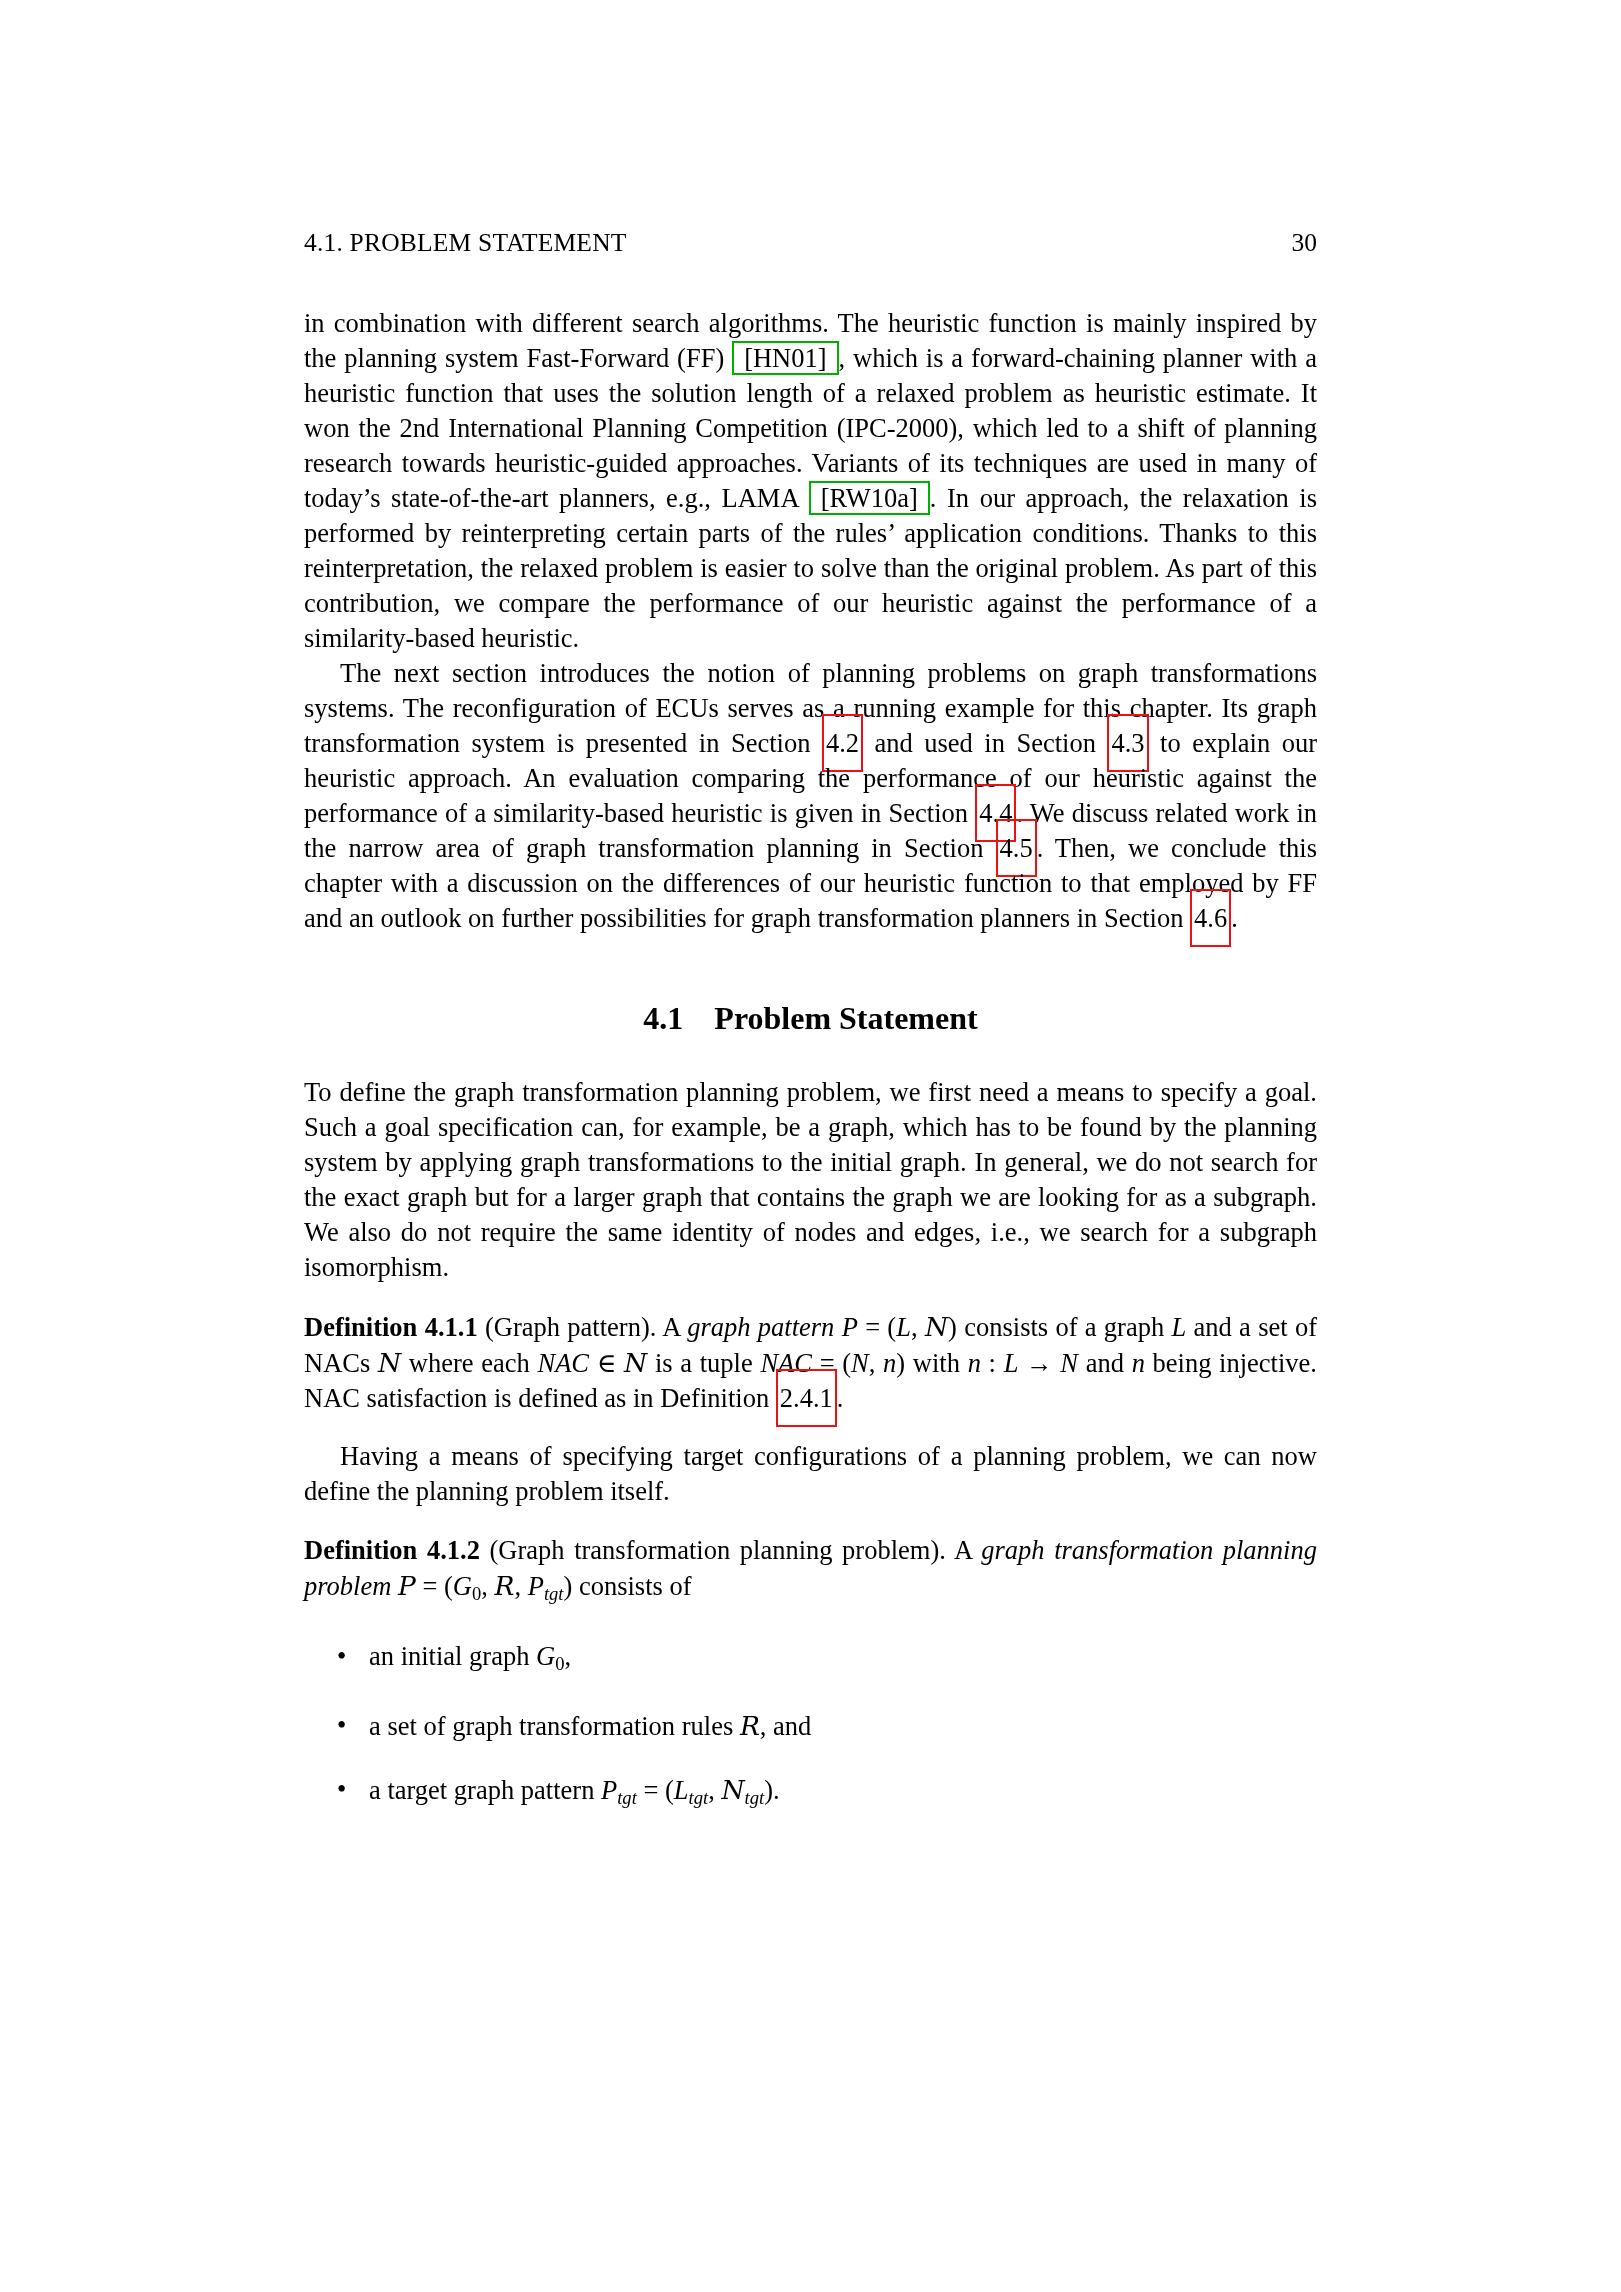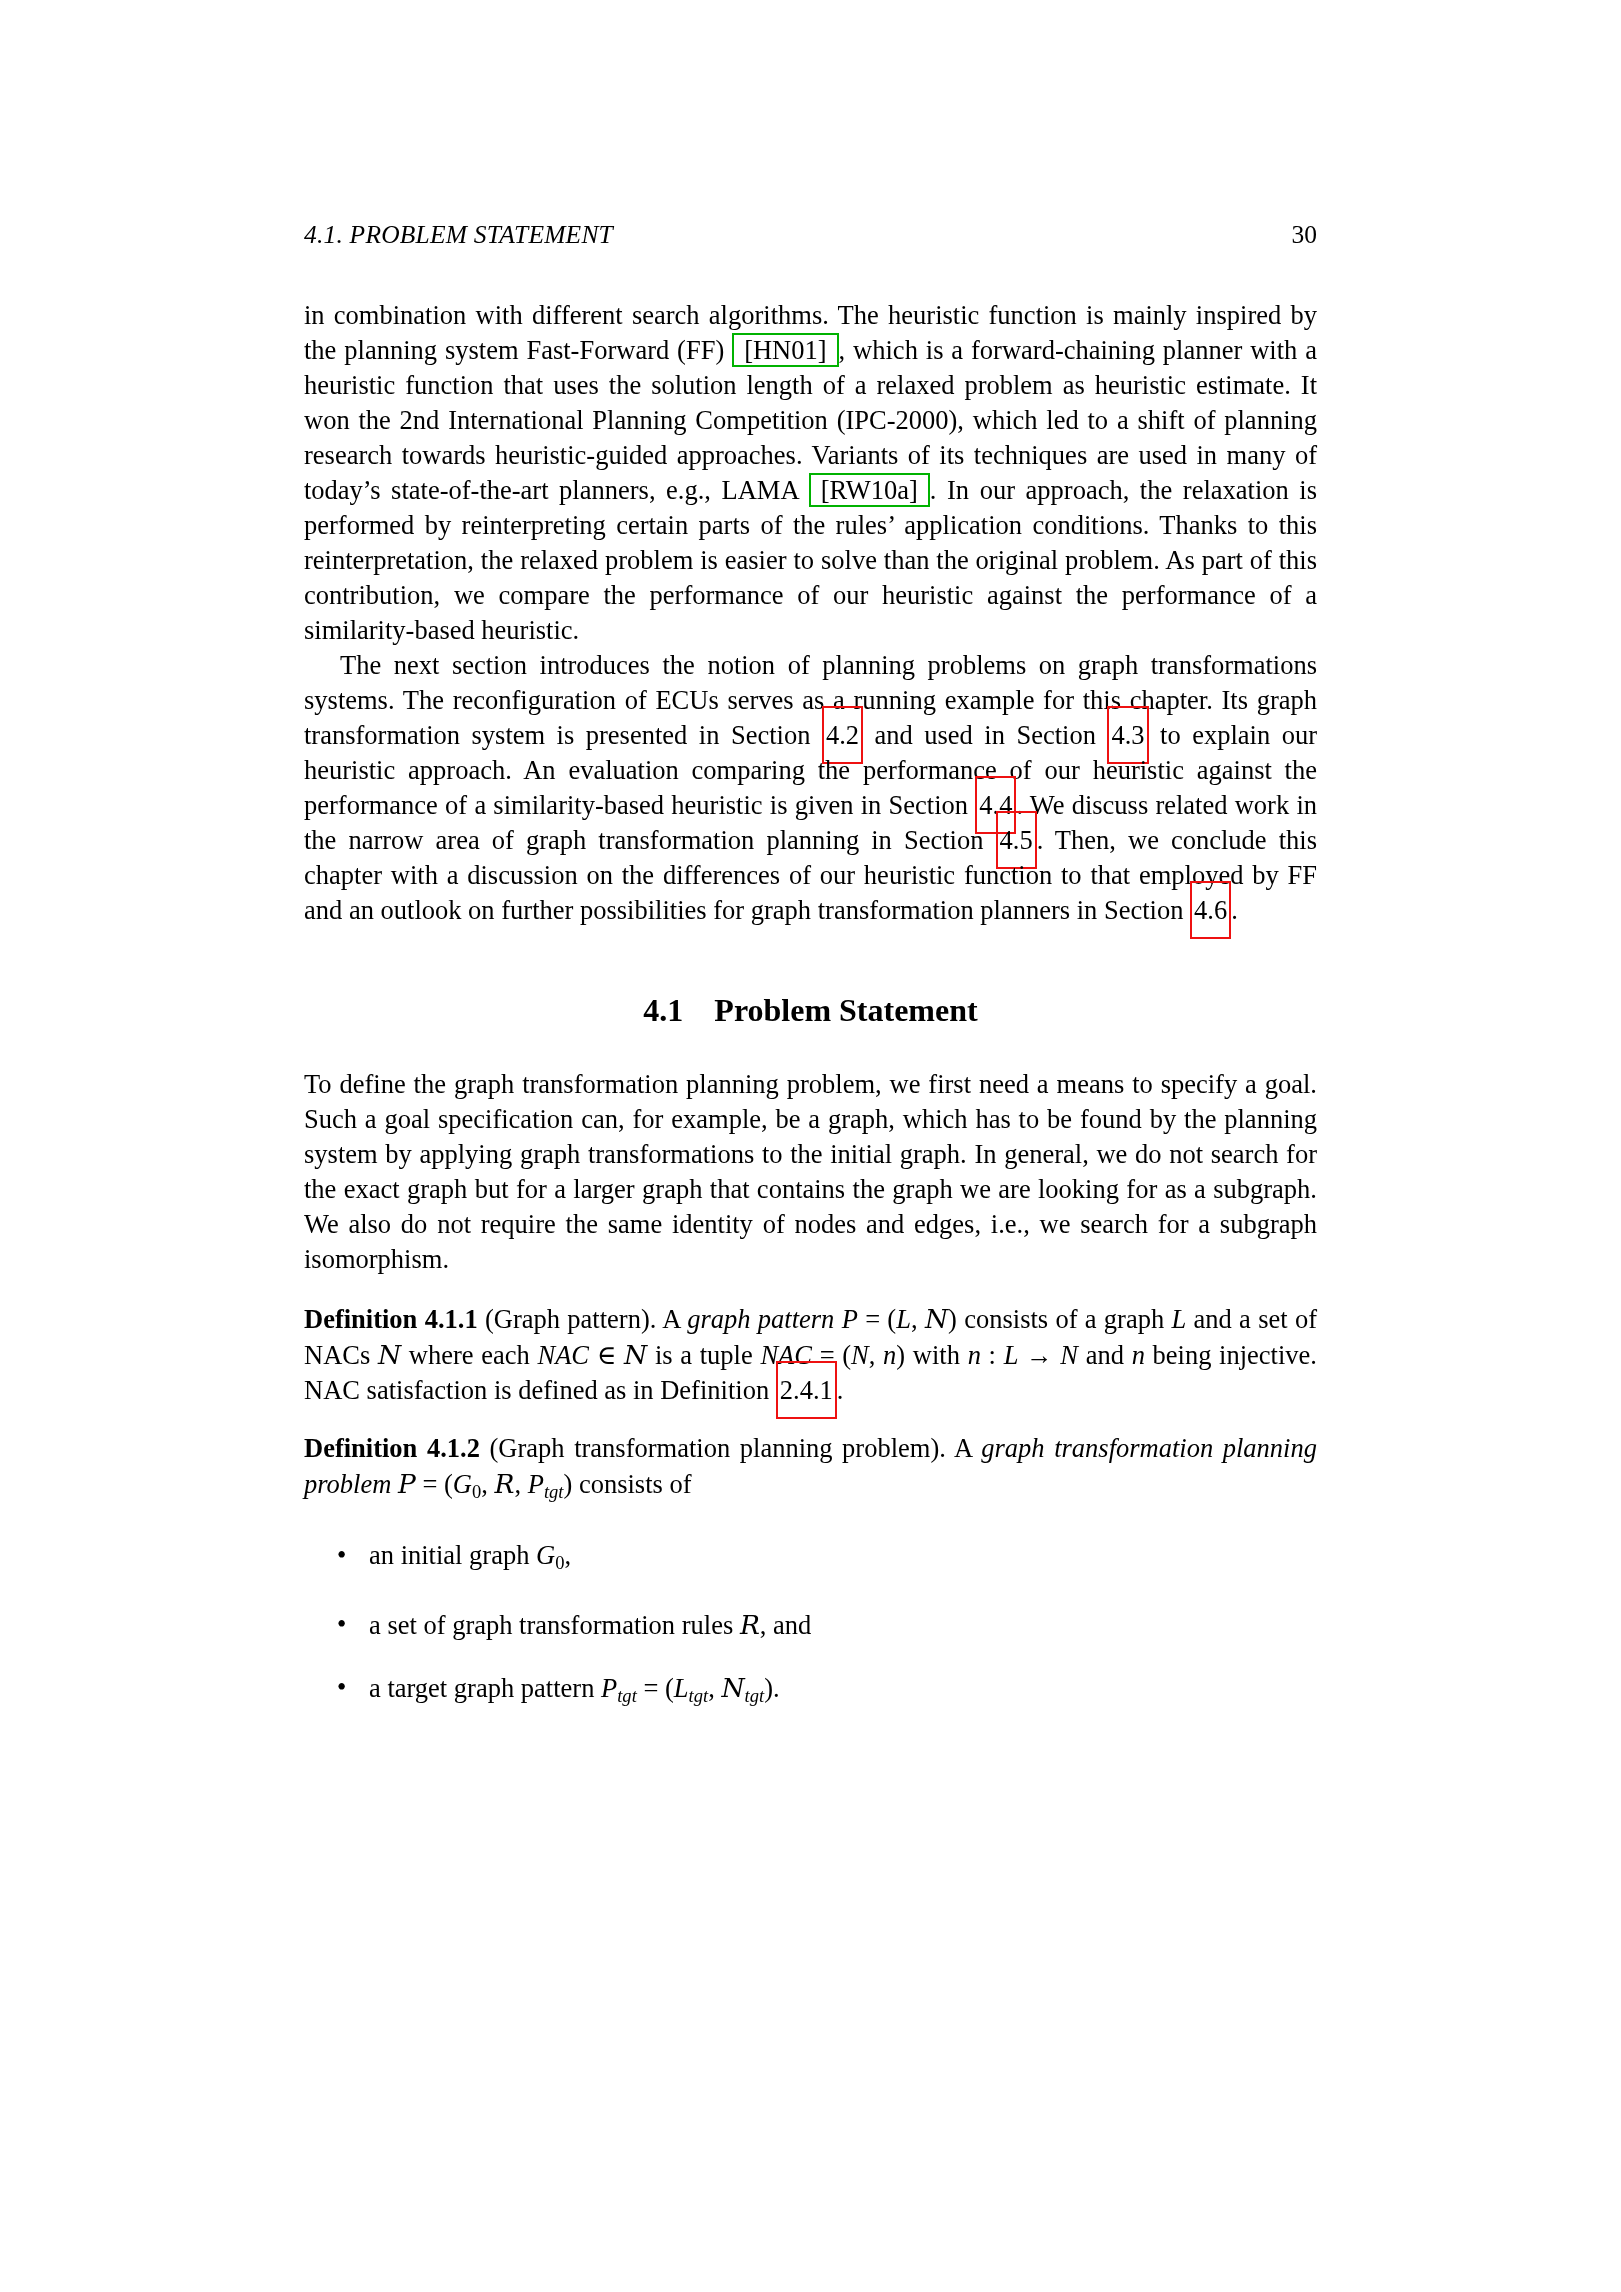--- a/index.html
+++ b/index.html
@@ -13,21 +13,21 @@
   .page {
     position:absolute; inset:0;
     background:var(--page-bg,#ffffff);
     padding:218px 304px 0 304px;
   }
   .running-header {
     display:flex; justify-content:space-between; align-items:baseline;
     font-size:25.5px; line-height:33px;
     margin-bottom:47px;
   }
-  .running-title { font-style:italic; letter-spacing:0.2px; }
+  .running-title { letter-spacing:0.2px;margin-top:8px; }
   .page-number { font-style:normal; }
   .page-body {
     font-size:26.5px; line-height:35px;
     text-align:justify;
     hyphens:none; -webkit-hyphens:none;
   }
   .par { margin:0; }
   .par.indent { text-indent:36px; }
   .par.definition { margin:23.5px 0; }
   .section-heading {
@@ -78,20 +78,21 @@
   <div class="running-header">
     <span class="running-title">4.1. PROBLEM STATEMENT</span>
     <span class="page-number">30</span>
   </div>
   <div class="page-body">
       <p class="par"><span class="rm">in combination with different search algorithms. The heuristic function is mainly inspired by the planning system Fast-Forward (FF) </span><span class="citebox">[HN01]</span><span class="rm">, which is a forward-chaining planner with a heuristic function that uses the solution length of a relaxed problem as heuristic estimate. It won the 2nd International Planning Competition (IPC-2000), which led to a shift of planning research towards heuristic-guided approaches. Variants of its techniques are used in many of today’s state-of-the-art planners, e.g., LAMA </span><span class="citebox">[RW10a]</span><span class="rm">. In our approach, the relaxation is performed by reinterpreting certain parts of the rules’ application conditions. Thanks to this reinterpretation, the relaxed problem is easier to solve than the original problem. As part of this contribution, we compare the performance of our heuristic against the performance of a similarity-based heuristic.</span></p>
       <p class="par indent"><span class="rm">The next section introduces the notion of planning problems on graph transformations systems. The reconfiguration of ECUs serves as a running example for this chapter. Its graph transformation system is presented in Section </span><span class="refbox">4.2</span><span class="rm"> and used in Section </span><span class="refbox">4.3</span><span class="rm"> to explain our heuristic approach. An evaluation comparing the performance of our heuristic against the performance of a similarity-based heuristic is given in Section </span><span class="refbox">4.4</span><span class="rm">. We discuss related work in the narrow area of graph transformation planning in Section </span><span class="refbox">4.5</span><span class="rm">. Then, we conclude this chapter with a discussion on the differences of our heuristic function to that employed by FF and an outlook on further possibilities for graph transformation planners in Section </span><span class="refbox">4.6</span><span class="rm">.</span></p>
       <h2 class="section-heading"><span class="sec-num">4.1</span><span class="sec-title">Problem Statement</span></h2>
       <p class="par"><span class="rm">To define the graph transformation planning problem, we first need a means to specify a goal. Such a goal specification can, for example, be a graph, which has to be found by the planning system by applying graph transformations to the initial graph. In general, we do not search for the exact graph but for a larger graph that contains the graph we are looking for as a subgraph. We also do not require the same identity of nodes and edges, i.e., we search for a subgraph isomorphism.</span></p>
       <p class="par definition"><span class="bf">Definition 4.1.1</span><span class="rm"> (Graph pattern). A </span><span class="it">graph pattern</span><span class="rm"> </span><span class="mv">P</span><span class="rm"> = (</span><span class="mv">L</span><span class="rm">, </span><span class="cal">N</span><span class="rm">) consists of a graph </span><span class="mv">L</span><span class="rm"> and a set of NACs </span><span class="cal">N</span><span class="rm"> where each </span><span class="mv">NAC</span><span class="rm"> ∈ </span><span class="cal">N</span><span class="rm"> is a tuple </span><span class="mv">NAC</span><span class="rm"> = (</span><span class="mv">N</span><span class="rm">, </span><span class="mv">n</span><span class="rm">) with </span><span class="mv">n</span><span class="rm"> : </span><span class="mv">L</span><span class="rm"> → </span><span class="mv">N</span><span class="rm"> and </span><span class="mv">n</span><span class="rm"> being injective. NAC satisfaction is defined as in Definition </span><span class="refbox">2.4.1</span><span class="rm">.</span></p>
+      <p class="par indent"><span class="rm">Having a means of specifying target configurations of a planning problem, we can now define the planning problem itself.</span></p>
       <p class="par definition"><span class="bf">Definition 4.1.2</span><span class="rm"> (Graph transformation planning problem). A </span><span class="it">graph transformation planning problem</span><span class="rm"> </span><span class="cal">P</span><span class="rm"> = (</span><span class="mv">G</span><span class="sub">0</span><span class="rm">, </span><span class="cal">R</span><span class="rm">, </span><span class="mv">P</span><span class="sub it">tgt</span><span class="rm">) consists of</span></p>
       <ul class="bullet-list">
         <li class="bullet-item"><span class="marker">•</span><span class="rm">an initial graph </span><span class="mv">G</span><span class="sub">0</span><span class="rm">,</span></li>
         <li class="bullet-item"><span class="marker">•</span><span class="rm">a set of graph transformation rules </span><span class="cal">R</span><span class="rm">, and</span></li>
         <li class="bullet-item"><span class="marker">•</span><span class="rm">a target graph pattern </span><span class="mv">P</span><span class="sub it">tgt</span><span class="rm"> = (</span><span class="mv">L</span><span class="sub it">tgt</span><span class="rm">, </span><span class="cal">N</span><span class="sub it">tgt</span><span class="rm">).</span></li>
       </ul>
     </div>
 </div>
 
 

